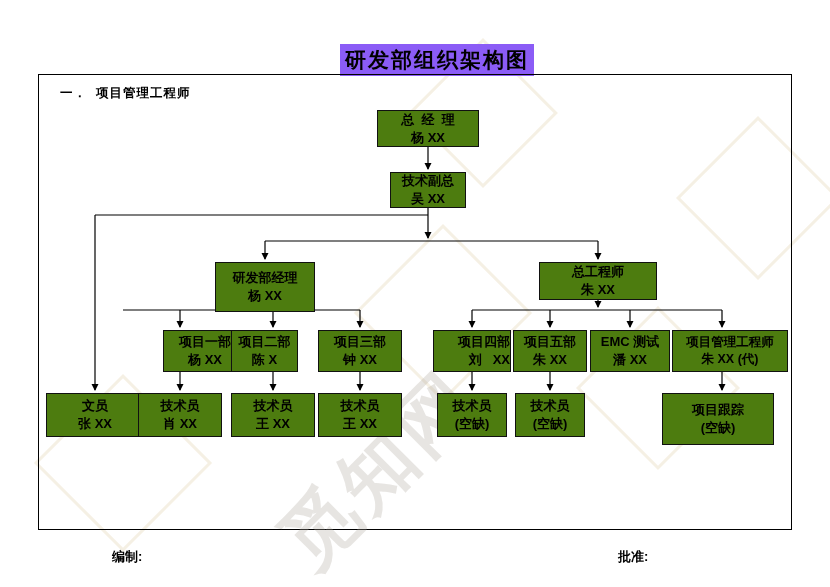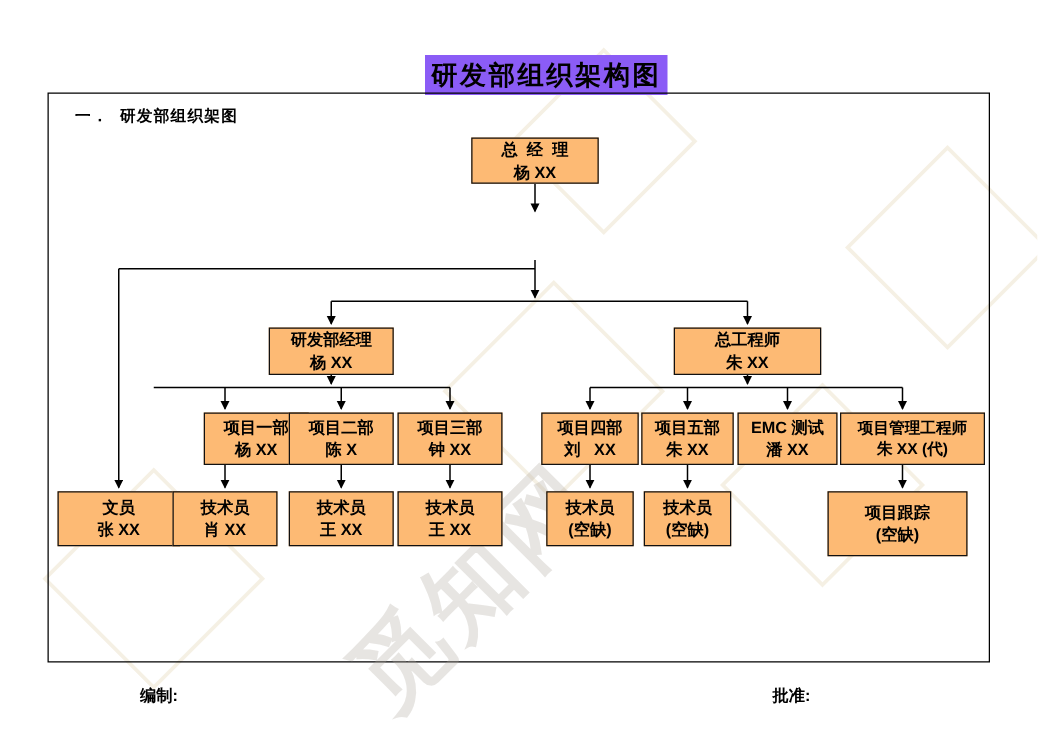--- a/index.html
+++ b/index.html
@@ -18,34 +18,34 @@
     position:absolute;left:38px;top:74px;width:754px;height:456px;
     border:1px solid #000;box-sizing:border-box;
   }
   .section-label{
     position:absolute;left:60px;top:85px;
     font-size:12.5px;font-weight:bold;letter-spacing:1px;white-space:pre;
   }
   
   .node{
     position:absolute;box-sizing:border-box;
-    border:1.5px solid #111;background:#fdba74;
+    border:1.5px solid #111;background:#4d7c0f;
     display:flex;flex-direction:column;align-items:center;justify-content:center;
     font-size:13px;font-weight:bold;line-height:1.35;text-align:center;
     white-space:pre;z-index:3;
   }
   
   .n-gm        {left:377px;top:110px;width:102px;height:37px;}
   .n-cto       {left:390px;top:172px;width:76px; height:36px;}
-  .n-rd        {left:215px;top:262px;width:100px;height:38px;}
+  .n-rd        {left:215px;top:262px;width:100px;height:50px;}
   .n-chief     {left:539px;top:262px;width:118px;height:38px;}
   .n-p1        {left:138px;top:330px;width:84px; height:42px;margin-left:25px;}
-  .n-p2        {left:231px;top:330px;width:84px; height:42px;}
+  .n-p2        {left:231px;top:330px;width:67px; height:42px;}
   .n-p3        {left:318px;top:330px;width:84px; height:42px;}
-  .n-p4        {left:433px;top:330px;width:78px; height:42px;}
+  .n-p4        {left:433px;top:330px;width:78px; height:42px;align-items:flex-end;}
   .n-p5        {left:513px;top:330px;width:74px; height:42px;}
   .n-emc       {left:590px;top:330px;width:80px; height:42px;}
   .n-pm        {left:672px;top:330px;width:116px;height:42px;font-size:12.5px;}
   .n-clerk     {left:46px; top:393px;width:98px; height:44px;}
   .n-t1        {left:138px;top:393px;width:84px; height:44px;}
   .n-t2        {left:231px;top:393px;width:84px; height:44px;}
   .n-t3        {left:318px;top:393px;width:84px; height:44px;}
   .n-t4        {left:437px;top:393px;width:70px; height:44px;}
   .n-t5        {left:515px;top:393px;width:70px; height:44px;}
   .n-track     {left:662px;top:393px;width:112px;height:52px;}
@@ -82,21 +82,21 @@
   <div class="diamond d2"></div>
   <div class="diamond d3"></div>
   <div class="diamond d4"></div>
   <div class="diamond d5"></div>
   <div class="watermark">觅知网</div>
 
   <div class="title" style="background:#8b5cf6;">研发部组织架构图</div>
 
   <div class="frame"></div>
 
-  <div class="section-label">一．  研发部组织架图</div>
+  <div class="section-label">一．  项目管理工程师</div>
 
   <svg class="wires" width="830" height="587" viewBox="0 0 830 587">
     <defs>
       <marker id="arr" markerWidth="7" markerHeight="7" refX="5.2" refY="3" orient="auto">
         <path d="M0,0 L6,3 L0,6 Z" fill="#000"></path>
       </marker>
     </defs>
     <g stroke="#000" stroke-width="1.2" fill="none">
 
       <line x1="428" y1="147" x2="428" y2="169" marker-end="url(#arr)"></line>
@@ -129,20 +129,24 @@
       <line x1="472" y1="372" x2="472" y2="390" marker-end="url(#arr)"></line>
       <line x1="550" y1="372" x2="550" y2="390" marker-end="url(#arr)"></line>
       <line x1="722" y1="372" x2="722" y2="390" marker-end="url(#arr)"></line>
     </g>
   </svg>
 
   <div class="node n-gm">
     <span>总  经  理</span>
     <span>杨 XX</span>
   </div>
+  <div class="node n-cto">
+    <span>技术副总</span>
+    <span>吴 XX</span>
+  </div>
   <div class="node n-rd">
     <span>研发部经理</span>
     <span>杨 XX</span>
   </div>
   <div class="node n-chief">
     <span>总工程师</span>
     <span>朱 XX</span>
   </div>
   <div class="node n-p1">
     <span>项目一部</span>

